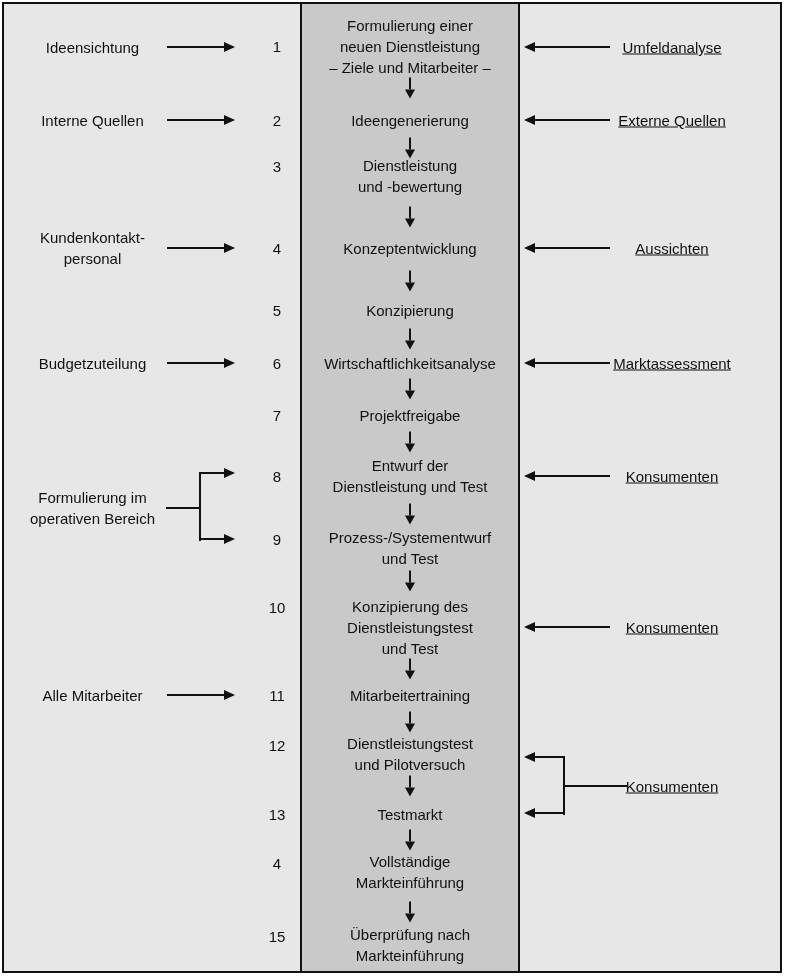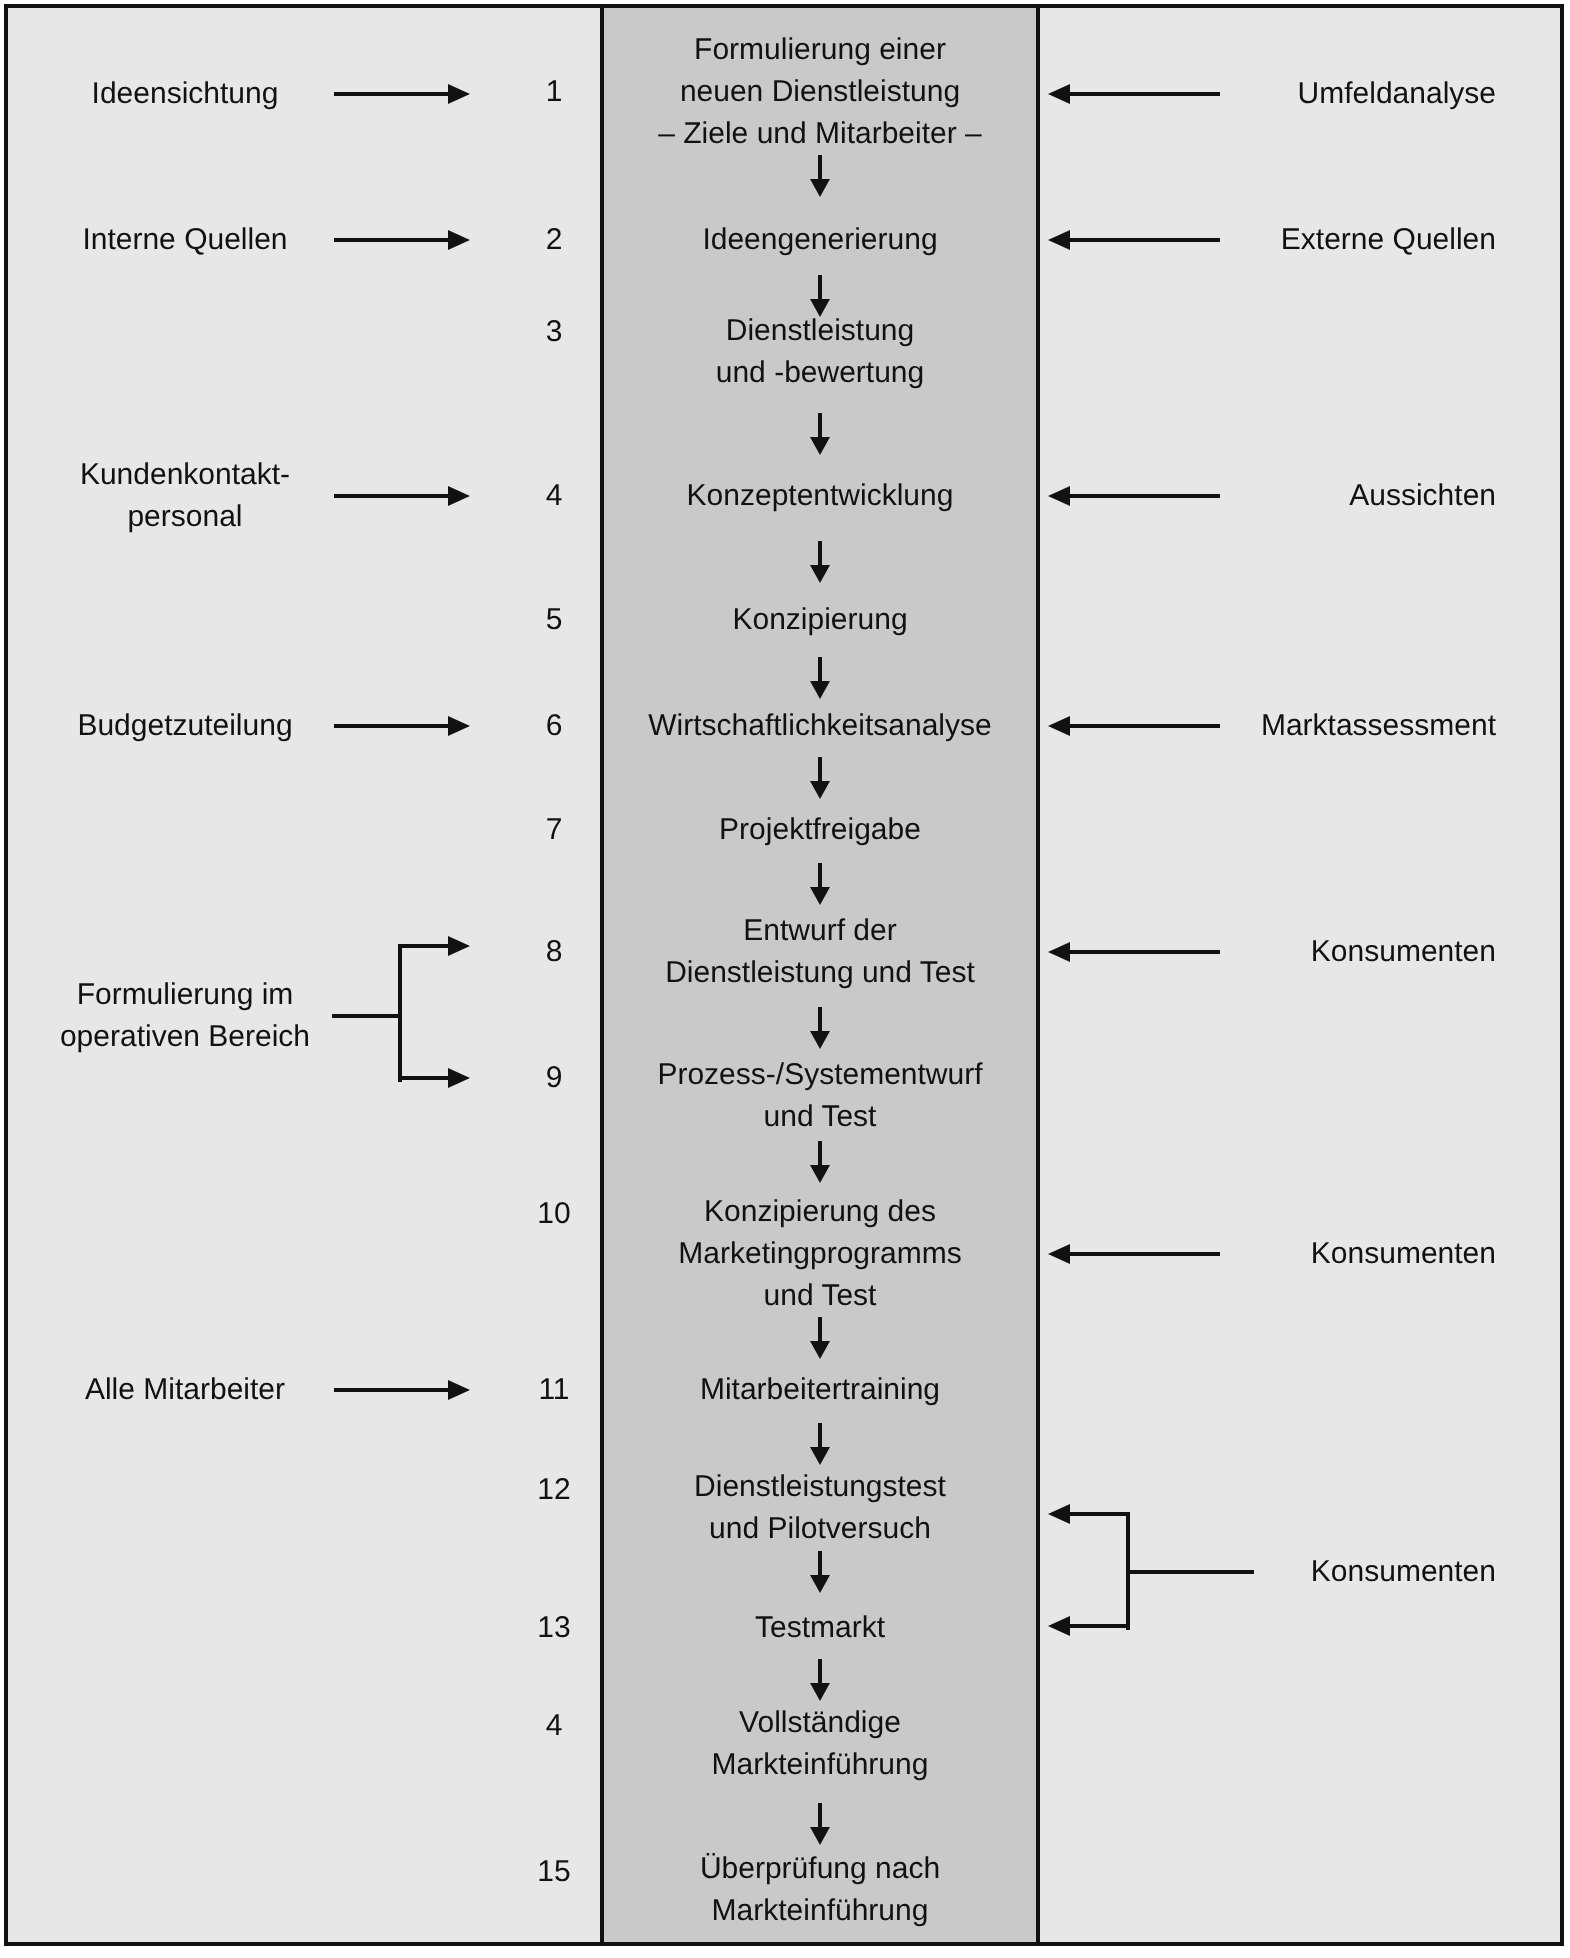--- a/index.html
+++ b/index.html
@@ -51,22 +51,22 @@
   .harr-l .shaft{height:2px;background:#111111;flex:1;}
   
   .linput,.rinput{position:absolute;left:0;width:100%;height:0;}
   .linput .lbl{
     position:absolute;left:20px;width:145px;text-align:center;
     transform:translateY(-50%);white-space:pre-line;
   }
   .linput .arr{position:absolute;left:167px;width:68px;transform:translateY(-50%);}
   .rinput .arr{position:absolute;left:524px;width:86px;transform:translateY(-50%);}
   .rinput .lbl{
-    position:absolute;left:596px;width:152px;text-align:right;
-    transform:translateY(-50%);white-space:pre-line;
+    position:absolute;left:596px;width:152px;text-align:center;
+    transform:translateY(-50%);white-space:pre-line;text-decoration:underline;
   }
   
   .hline{position:absolute;height:2px;background:#111111;}
   .vline{position:absolute;width:2px;background:#111111;}
   .abs-arr{position:absolute;transform:translateY(-50%);}
 </style>
 </head>
 <body>
 
 <div class="canvas">
@@ -110,21 +110,21 @@
 Dienstleistung und Test</div>
   </div>
   <div class="step" style="top:548px">
     <span class="num" style="top:-9px">9</span>
     <div class="txt">Prozess-/Systementwurf
 und Test</div>
   </div>
   <div class="step" style="top:627px">
     <span class="num" style="top:-20px">10</span>
     <div class="txt">Konzipierung des
-Marketingprogramms
+Dienstleistungstest
 und Test</div>
   </div>
   <div class="step" style="top:695px">
     <span class="num">11</span>
     <div class="txt">Mitarbeitertraining</div>
   </div>
   <div class="step" style="top:754px">
     <span class="num" style="top:-9px">12</span>
     <div class="txt">Dienstleistungstest
 und Pilotversuch</div>

